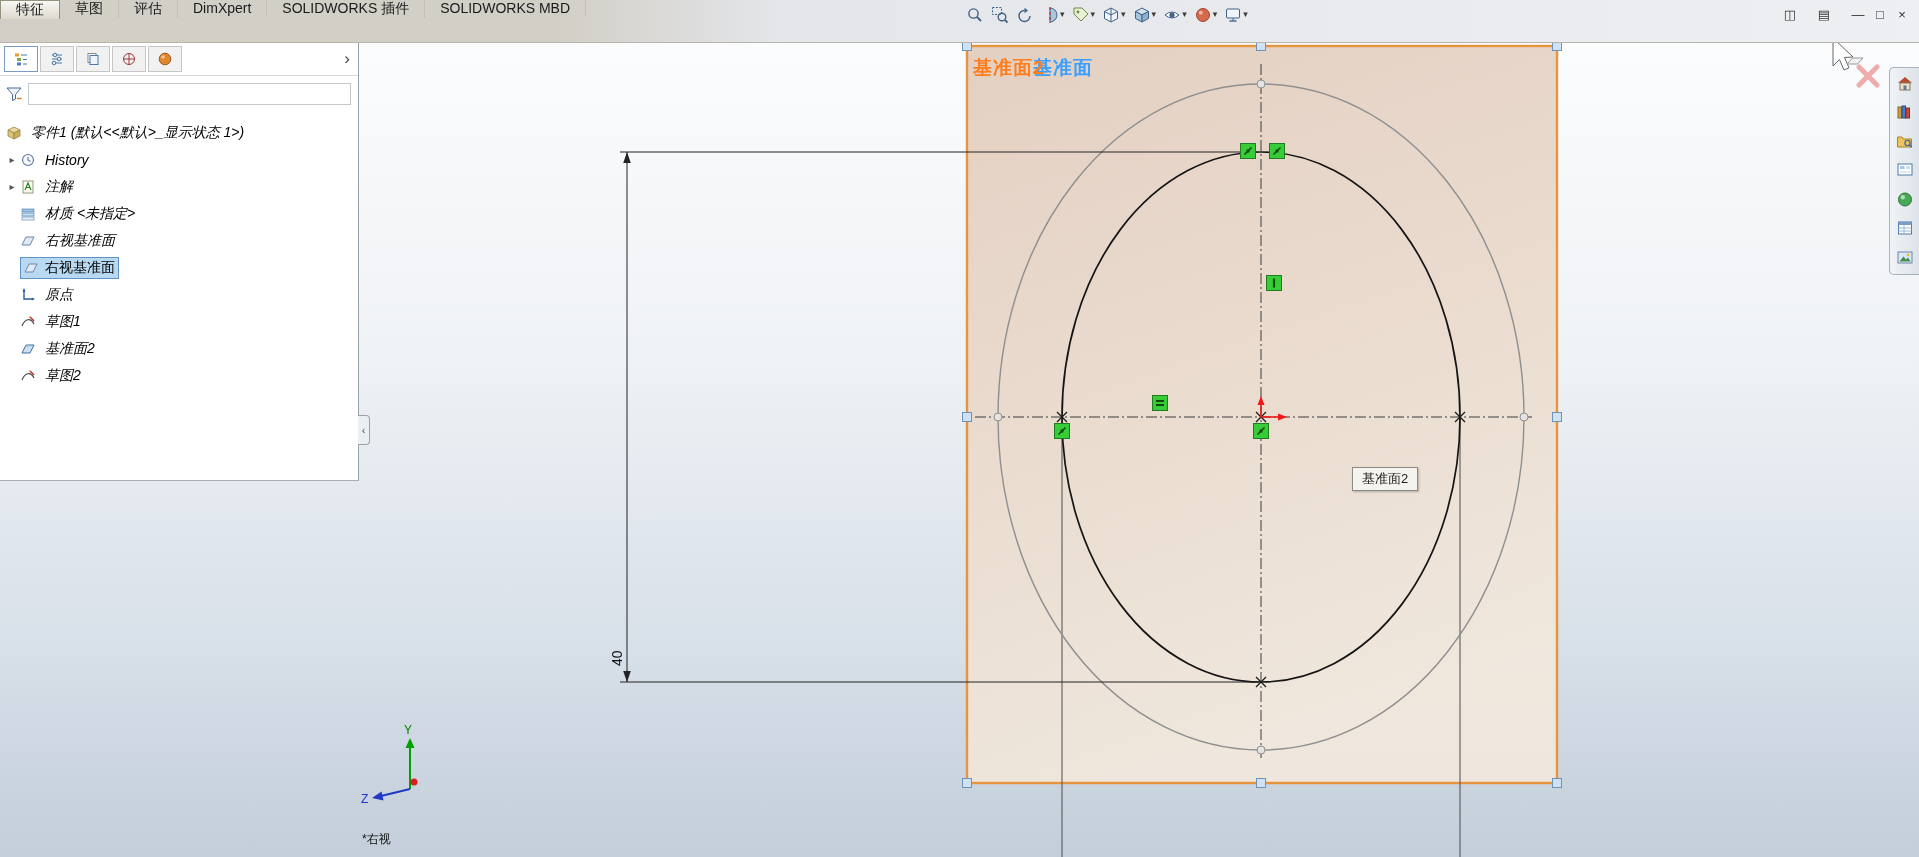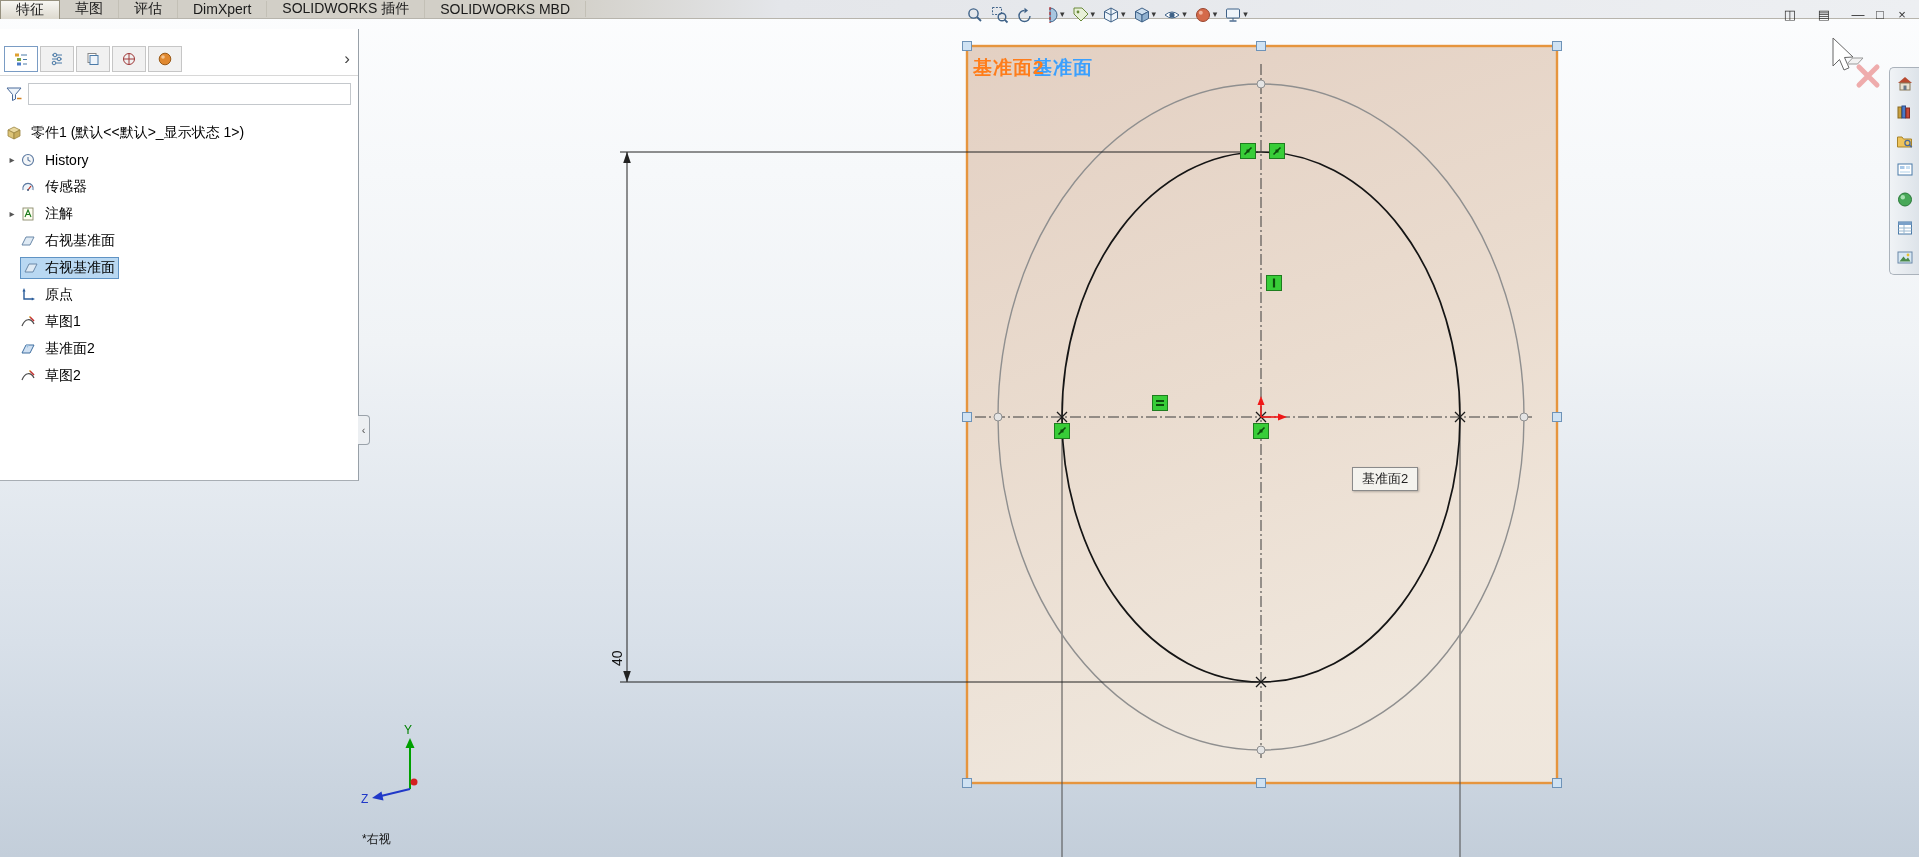--- a/index.html
+++ b/index.html
@@ -3,23 +3,23 @@
 <meta charset="utf-8">
 <style>
   * { margin:0; padding:0; box-sizing:border-box; }
   html,body { width:1919px; height:857px; overflow:hidden; }
   body { font-family:"Liberation Sans", sans-serif; font-size:14px; color:#111; }
 
   .app { position:relative; width:1919px; height:857px;
          background:linear-gradient(180deg,#fcfdfe 0%,#f0f3f6 40%,#d8e0e9 75%,#c3ceda 100%); }
 
   
-  .tabbar { position:absolute; top:0; left:0; width:100%; height:19px; z-index:30;
+  .tabbar { position:absolute; top:0; left:0; width:100%; height:43px; z-index:30;
             background:linear-gradient(90deg,#d2cfc7 0,#d2cfc7 560px,#e4e6ea 780px,#edeff2 100%);
-            border-bottom:1px solid #b7b4ac; display:flex; align-items:center; }
+            border-bottom:1px solid #b7b4ac; display:flex; align-items:flex-start; }
   .tab { padding:0 15px; font-size:14px; color:#1a1a1a; display:flex; align-items:center;
          border-right:1px solid #c3c0b6; white-space:nowrap; }
   .tab.active { background:linear-gradient(#f8f7f3,#ddd9ce); border:1px solid #96917f; border-bottom:none; }
 
   .hud { position:absolute; left:964px; top:1px; height:27px; display:flex; align-items:center; gap:3px; z-index:31; }
   .hud-btn { display:flex; align-items:center; height:24px; padding:0 2px; border-radius:2px; }
   .caret { font-size:9px; color:#3a3a3a; margin-left:1px; line-height:1; }
 
   .winctl { position:absolute; right:6px; top:0; height:29px; display:flex; align-items:center; z-index:32;
             font-size:13px; color:#333; }
@@ -39,21 +39,21 @@
   .filter { position:absolute; top:52px; left:5px; right:7px; height:26px; display:flex; align-items:center; gap:5px; }
   .filter input { flex:1; height:22px; border:1px solid #c4c8cc; font-size:12px; padding:0 4px;
                   font-family:"Liberation Sans",sans-serif; }
 
   .tree { position:absolute; top:90px; left:0; right:1px; }
   .trow { height:27px; display:flex; align-items:center; font-size:14px; color:#000; padding-left:4px; white-space:nowrap; }
   .exp   { width:16px; text-align:center; font-size:10px; color:#555; flex:none; }
   .noexp { width:16px; flex:none; }
   .root .noexp { width:2px; }
   .ticon { width:16px; height:16px; margin-right:6px; flex:none; }
-  .tlabel { padding:1px 3px; }
+  .tlabel { padding:1px 3px;font-style:italic; }
   .hlbox { display:flex; align-items:center; background:#b9d8f2; border:1px solid #5f93c4; padding:1px 3px 1px 2px; }
   .phandle { position:absolute; left:358px; top:415px; width:12px; height:30px; background:#eceff2;
              border:1px solid #9aa2aa; border-left:none; border-radius:0 4px 4px 0; z-index:21;
              display:flex; align-items:center; justify-content:center; font-size:11px; color:#555; }
 
   
   .overlay { position:absolute; left:0; top:0; z-index:5; pointer-events:none; }
   .overlay text { font-family:"Liberation Sans", sans-serif; }
 
   .plabel { position:absolute; top:55px; font-size:19px; font-weight:bold; letter-spacing:1px; z-index:10; }
@@ -394,32 +394,32 @@
         <span class="tlabel">零件1 (默认&lt;&lt;默认&gt;_显示状态 1&gt;)</span>
       </div>
       <div class="trow">
         <span class="exp">▸</span>
         <svg class="ticon">
             <use href="#ic-history"></use>
           </svg>
         <span class="tlabel">History</span>
       </div>
       <div class="trow">
-        <span class="noexp"></span>
-        <svg class="ticon">
-            <use href="#ic-sensor"></use>
-          </svg>
-        <span class="tlabel">传感器</span>
-      </div>
-      <div class="trow">
         <span class="exp">▸</span>
         <svg class="ticon">
             <use href="#ic-annot"></use>
           </svg>
         <span class="tlabel">注解</span>
+      </div>
+      <div class="trow">
+        <span class="noexp"></span>
+        <svg class="ticon">
+            <use href="#ic-material"></use>
+          </svg>
+        <span class="tlabel">材质 &lt;未指定&gt;</span>
       </div>
       <div class="trow">
         <span class="noexp"></span>
         <svg class="ticon">
             <use href="#ic-plane"></use>
           </svg>
         <span class="tlabel">右视基准面</span>
       </div>
       <div class="trow">
         <span class="noexp"></span>

